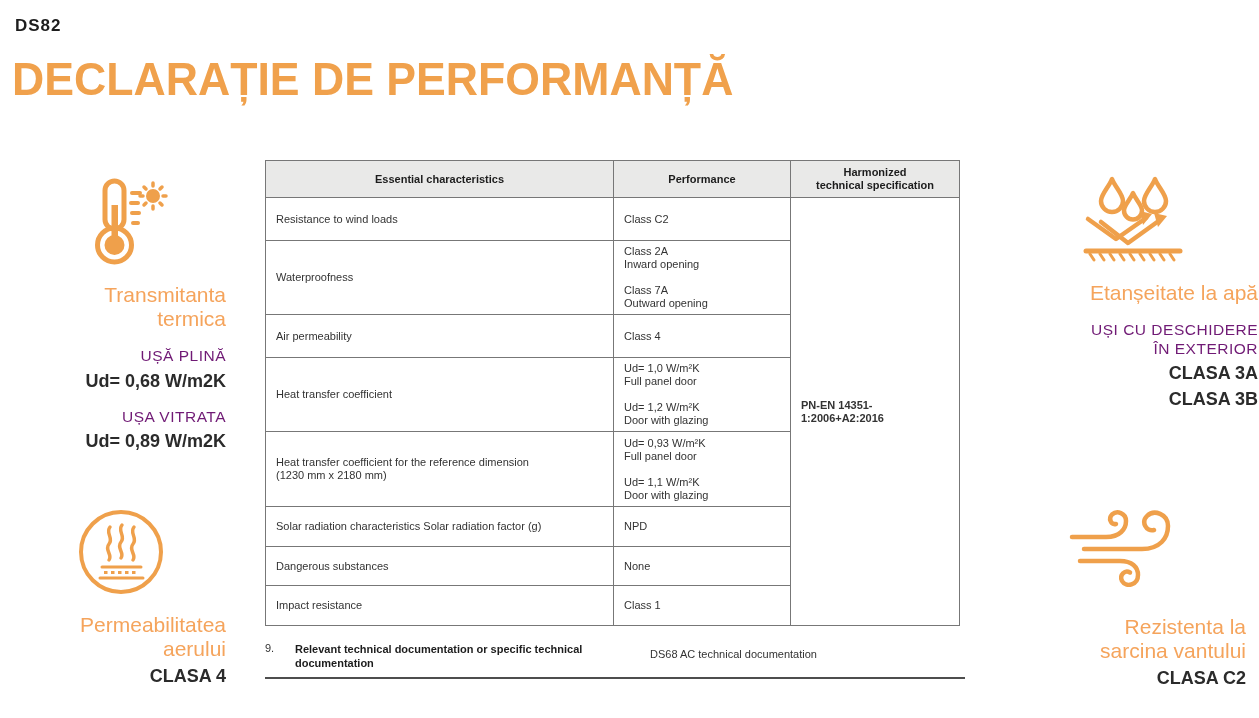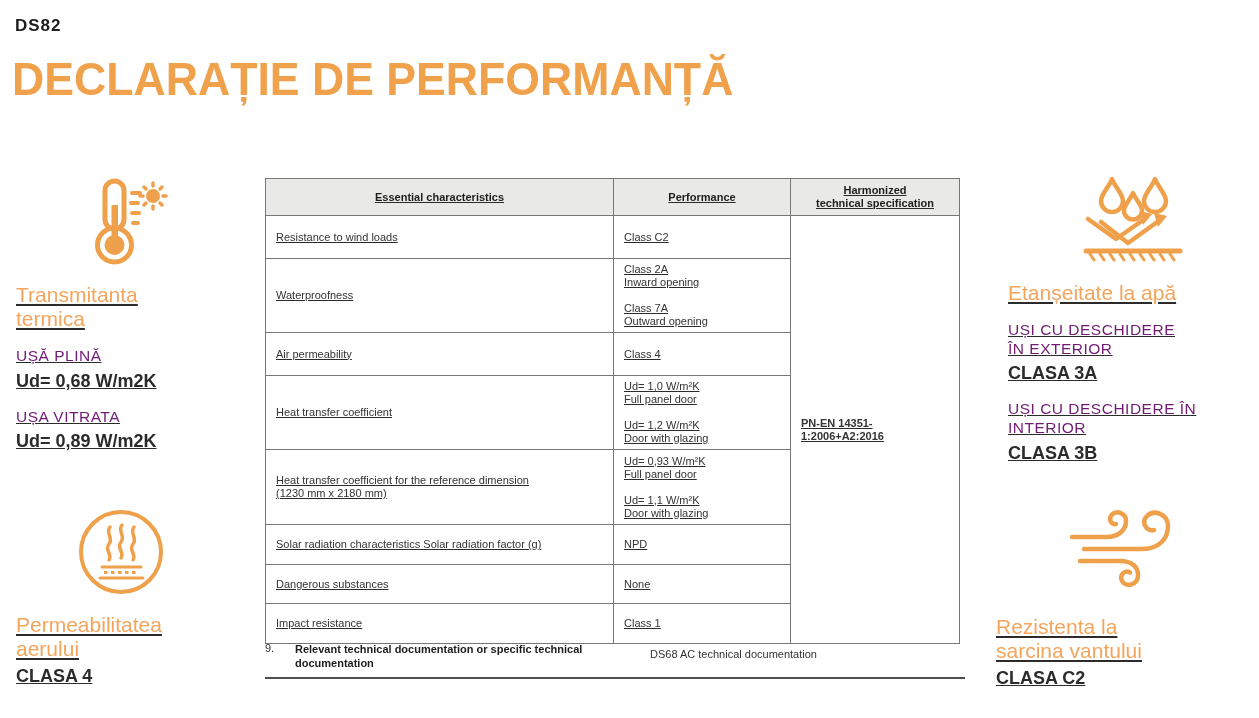--- a/index.html
+++ b/index.html
@@ -5,33 +5,33 @@
   * { margin:0; padding:0; box-sizing:border-box; }
   html,body { background:#ffffff; }
   body { font-family:"Liberation Sans", sans-serif; color:#2b2b2b; }
   .page { position:relative; width:1259px; height:718px; background:#fff; overflow:hidden; }
 
   
   .doc-code { position:absolute; left:15px; top:16px; font-size:17px; font-weight:bold; letter-spacing:1px; color:#1d1d1d; }
   .doc-title { position:absolute; left:12px; top:52px; font-size:46px; font-weight:bold; color:#F0A14C; letter-spacing:0px; transform:scaleX(0.97); transform-origin:left; white-space:nowrap; }
 
   
-  .panel { position:absolute; width:210px; text-align:left;text-decoration:underline; }
+  .panel { position:absolute; width:210px; text-align:right; }
   .panel-right { width:250px; }
   .panel .icon-wrap { display:flex; justify-content:center; }
   .panel-title { margin-top:14px; font-size:21px; color:#F5A45C; line-height:1.15; white-space:pre-line; }
   .panel-label { margin-top:16px; font-size:15.5px; color:#701a75; letter-spacing:0.5px; line-height:1.2; white-space:pre-line; }
   .panel-value { margin-top:5px; font-size:18px; font-weight:bold; color:#2b2b2b; }
   #p-thermal { left:16px; top:175px; }
   #p-air     { left:16px; top:505px; }
   #p-water   { left:1008px; top:175px; }
   #p-wind    { left:996px; top:505px; }
 
   
-  .spec-table { position:absolute; left:265px; top:178px; width:694px; border-collapse:collapse; table-layout:fixed;text-decoration:underline; }
+  .spec-table { position:absolute; left:265px; top:160px; width:694px; border-collapse:collapse; table-layout:fixed; }
   .spec-table th, .spec-table td { border:1px solid #777; font-size:11px; vertical-align:middle; }
   .spec-table th { background:#E9E9E8; font-weight:bold; text-align:center; height:37px; line-height:13px; color:#1d1d1d; }
   .spec-table td { padding:4px 10px; line-height:13px; color:#333; }
   .col-char { width:348px; } .col-perf { width:177px; } .col-harm { width:169px; }
   .pre { white-space:pre-line; }
   .harm-cell { text-align:left; font-weight:bold; color:#1d1d1d; }
   tr.r1{height:43px} tr.r2{height:69px} tr.r3{height:43px} tr.r4{height:71px}
   tr.r5{height:75px} tr.r6{height:40px} tr.r7{height:39px} tr.r8{height:40px}
 
   
@@ -127,22 +127,20 @@
         <polygon class="fl" points="70,36 82,39 73,50"></polygon>
         <polygon class="fl" points="84,38 97,41 88,52"></polygon>
         <line class="st" x1="16" y1="76" x2="110" y2="76" stroke-width="5"></line>
         <path class="st" stroke-width="3" d="M20 79 l4 6 M30 79 l4 6 M40 79 l4 6 M50 79 l4 6 M60 79 l4 6 M70 79 l4 6 M80 79 l4 6 M90 79 l4 6 M100 79 l4 6"></path>
       </svg>
     </div>
     <div class="panel-title pre">Etanșeitate la apă</div>
     <div class="panel-label pre">UȘI CU DESCHIDERE
 ÎN EXTERIOR</div>
     <div class="panel-value">CLASA 3A</div>
-    <div class="panel-label pre">UȘI CU DESCHIDERE ÎN
-INTERIOR</div>
     <div class="panel-value">CLASA 3B</div>
   </div>
 
   <div class="panel panel-right" id="p-wind">
     <div class="icon-wrap">
       <svg width="122" height="96" viewBox="0 0 122 96">
         <g class="st" stroke-width="4.5">
           <path d="M12 32 H46 C60 32 66 24 66 16 C66 8 57 5 52 9.5 C48 13.5 51 20 56 19"></path>
           <path d="M24 44 H82 C100 44 108 33 108 21 C108 9 94 4 87 11 C81 17 86 27 94 25"></path>
           <path d="M20 56 H60 C72 56 78 62 78 70 C78 80 66 83 62 76 C59 70 65 64.5 70 67.5"></path>

